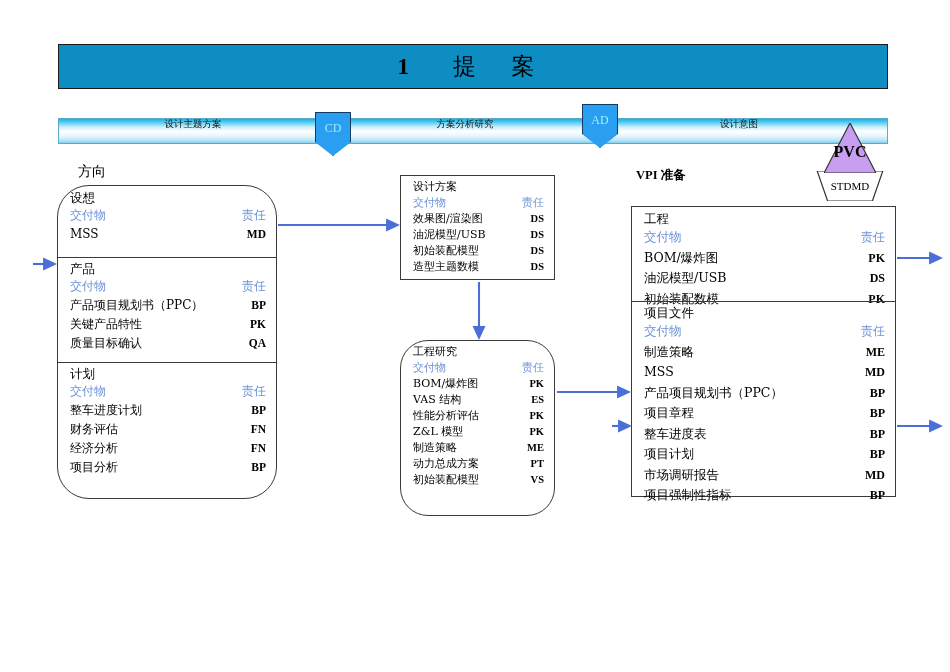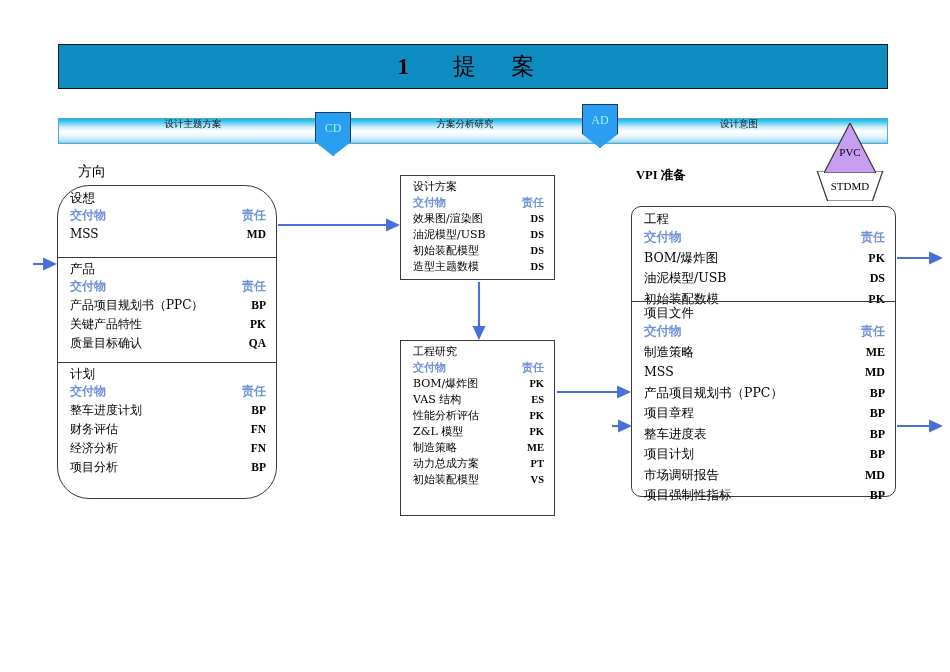--- a/index.html
+++ b/index.html
@@ -76,52 +76,52 @@
   }
   .gate .trap{
     position:absolute;left:0;top:48px;width:80px;height:30px;
     background:#ffffff;
     clip-path:polygon(9% 0,91% 0,78% 100%,22% 100%);
   }
   .gate .trap-line{position:absolute;left:0;top:48px;width:80px;height:30px;}
   .gate .pvc-lbl{
     position:absolute;left:14px;top:18px;width:52px;height:22px;
     display:flex;align-items:center;justify-content:center;
-    font-size:11px;color:#000;
+    font-size:16px;color:#000;font-weight:bold;
   }
   .gate .std-lbl{
     position:absolute;left:0;top:50px;width:80px;height:26px;
     display:flex;align-items:center;justify-content:center;
     font-size:11px;color:#000;
   }
 
   
   .col-head{position:absolute;font-size:14px;color:#000;margin-left:6px;}
   #head-direction{left:72px;top:163px;font-family:"DejaVu Serif",serif;}
   #head-vpi{left:630px;top:167px;font-weight:bold;font-size:12.5px;}
 
   
   .box{
     position:absolute;background:#ffffff;
     border:1.1px solid #3a3a3a;
     box-sizing:border-box;
   }
   #box-left{left:57px;top:185px;width:220px;height:314px;border-radius:32px;}
   #box-mid-top{left:400px;top:175px;width:155px;height:105px;}
-  #box-mid-bot{left:400px;top:340px;width:155px;height:176px;}
-  #box-right{left:631px;top:206px;width:265px;height:291px;border-radius:10px;}
+  #box-mid-bot{left:400px;top:340px;width:155px;height:176px;border-radius:28px;}
+  #box-right{left:631px;top:206px;width:265px;height:291px;}
 
   .sect{position:absolute;left:0;width:100%;box-sizing:border-box;padding:3px 10px 3px 12px;}
   .divider{position:absolute;left:0;width:100%;height:0;border-top:1.1px solid #3a3a3a;}
 
   .sect-title{font-size:12.5px;color:#000;line-height:17px;font-family:"DejaVu Serif",serif;}
   .row{display:flex;justify-content:space-between;align-items:baseline;line-height:17px;}
   .row .k{font-size:12px;color:#000;font-family:"DejaVu Serif",serif;}
   .row .v{font-size:11.5px;color:#000;font-family:"Liberation Serif",serif;font-weight:bold;}
-  .row.hdr .k,.row.hdr .v{color:#6d92d8;font-weight:bold;}
+  .row.hdr .k,.row.hdr .v{color:#6d92d8;font-weight:normal;}
   .row.hdr .v{font-family:"DejaVu Serif",serif;font-size:12px;}
 
   
   #box-right .row .k{font-size:12.5px;}
   #box-right .row{line-height:20.5px;}
   #box-right .row .v{font-size:12px;}
 
   
   #box-mid-top .row,#box-mid-bot .row{line-height:16px;}
   #box-mid-top .row .k,#box-mid-bot .row .k{font-size:11px;}

